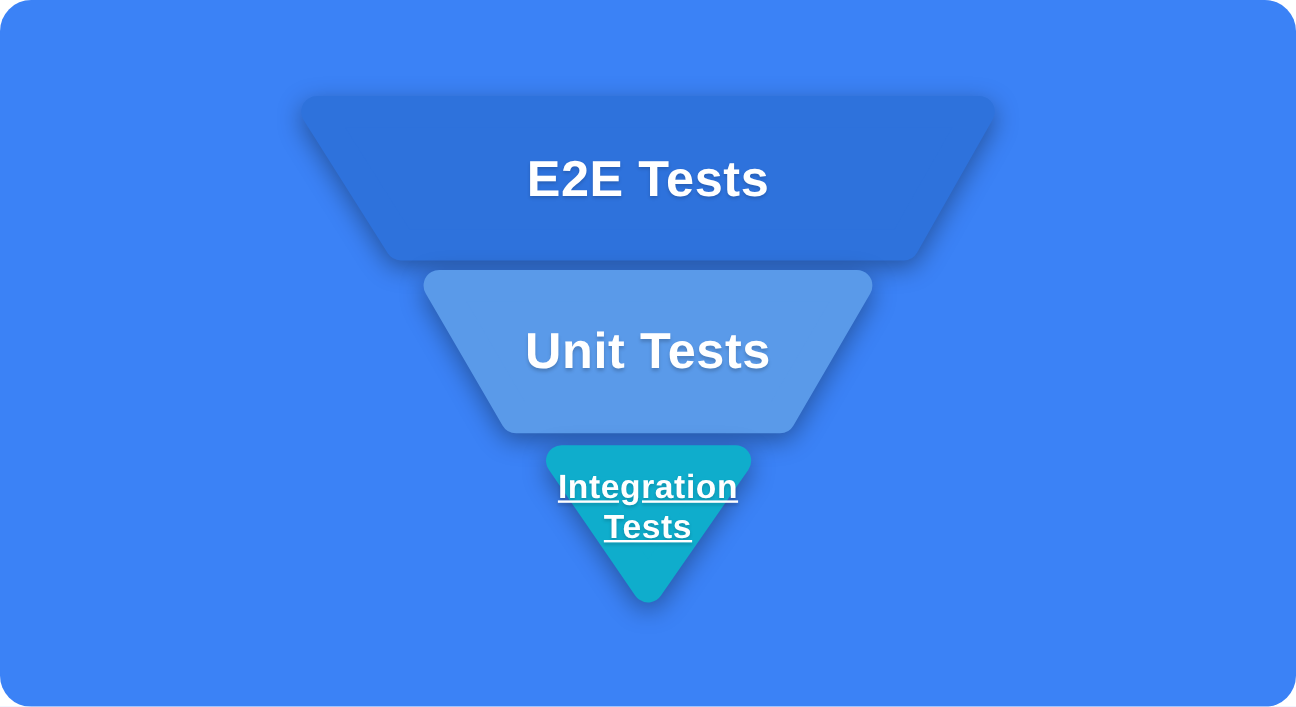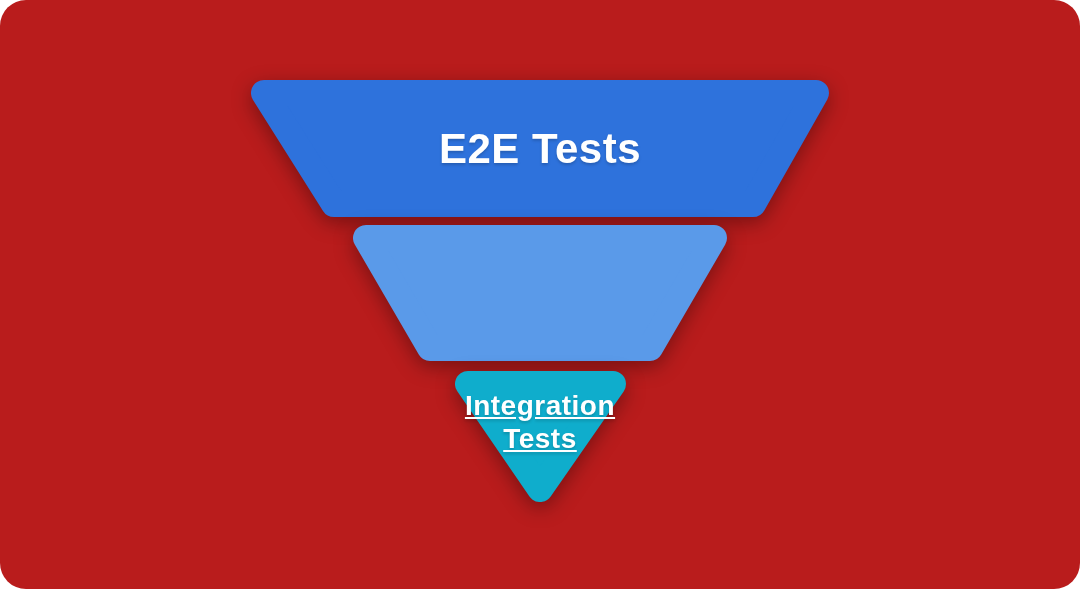--- a/index.html
+++ b/index.html
@@ -53,27 +53,28 @@
     left: 50%;
     width: 210px;
     margin-left: -105px;
   }
 </style>
 </head>
 <body>
 
 <div class="canvas" style="background-color: rgb(255, 255, 255);">
 
-  <div class="card" style="background-color: #b91c1c;">
+  <div class="card" style="background-color: #3b82f6;">
 
     <svg class="funnel-svg" viewBox="0 0 1080 589" xmlns="http://www.w3.org/2000/svg">
       <path d="M264,93 L816,93 L753,204 L334,204 Z" stroke-width="26" fill="#2e72dc" stroke="#2e72dc"></path>
       <path d="M366,238 L714,238 L650,348 L430,348 Z" stroke-width="26" fill="#5a9ae9" stroke="#5a9ae9"></path>
       <path d="M468,384 L613,384 L540,489 Z" stroke-width="26" fill="#0fadcc" stroke="#0fadcc"></path>
     </svg>
 
     <div class="layer-label l1" style="color: rgb(255, 255, 255);">E2E Tests</div>
 
+    <div class="layer-label l2" style="color: rgb(255, 255, 255);">Unit Tests</div>
 
     <div class="layer-label l3" style="color: rgb(255, 255, 255); text-decoration: underline;">Integration Tests</div>
 
   </div>
 </div>
 
 </body></html>

